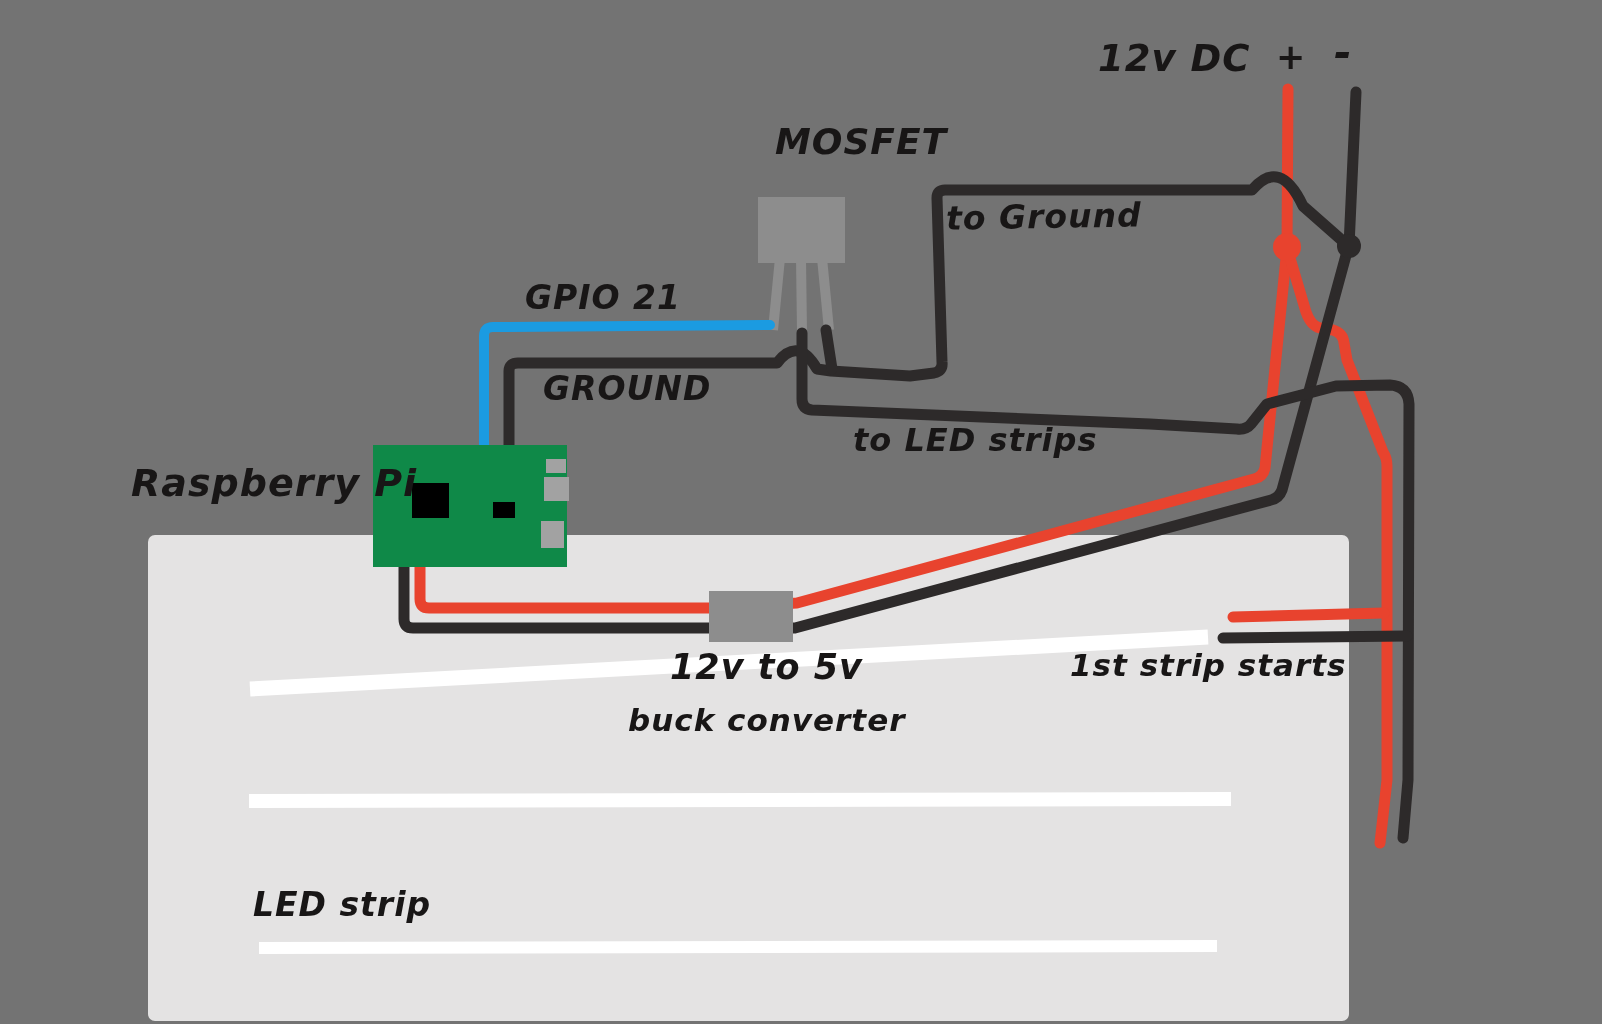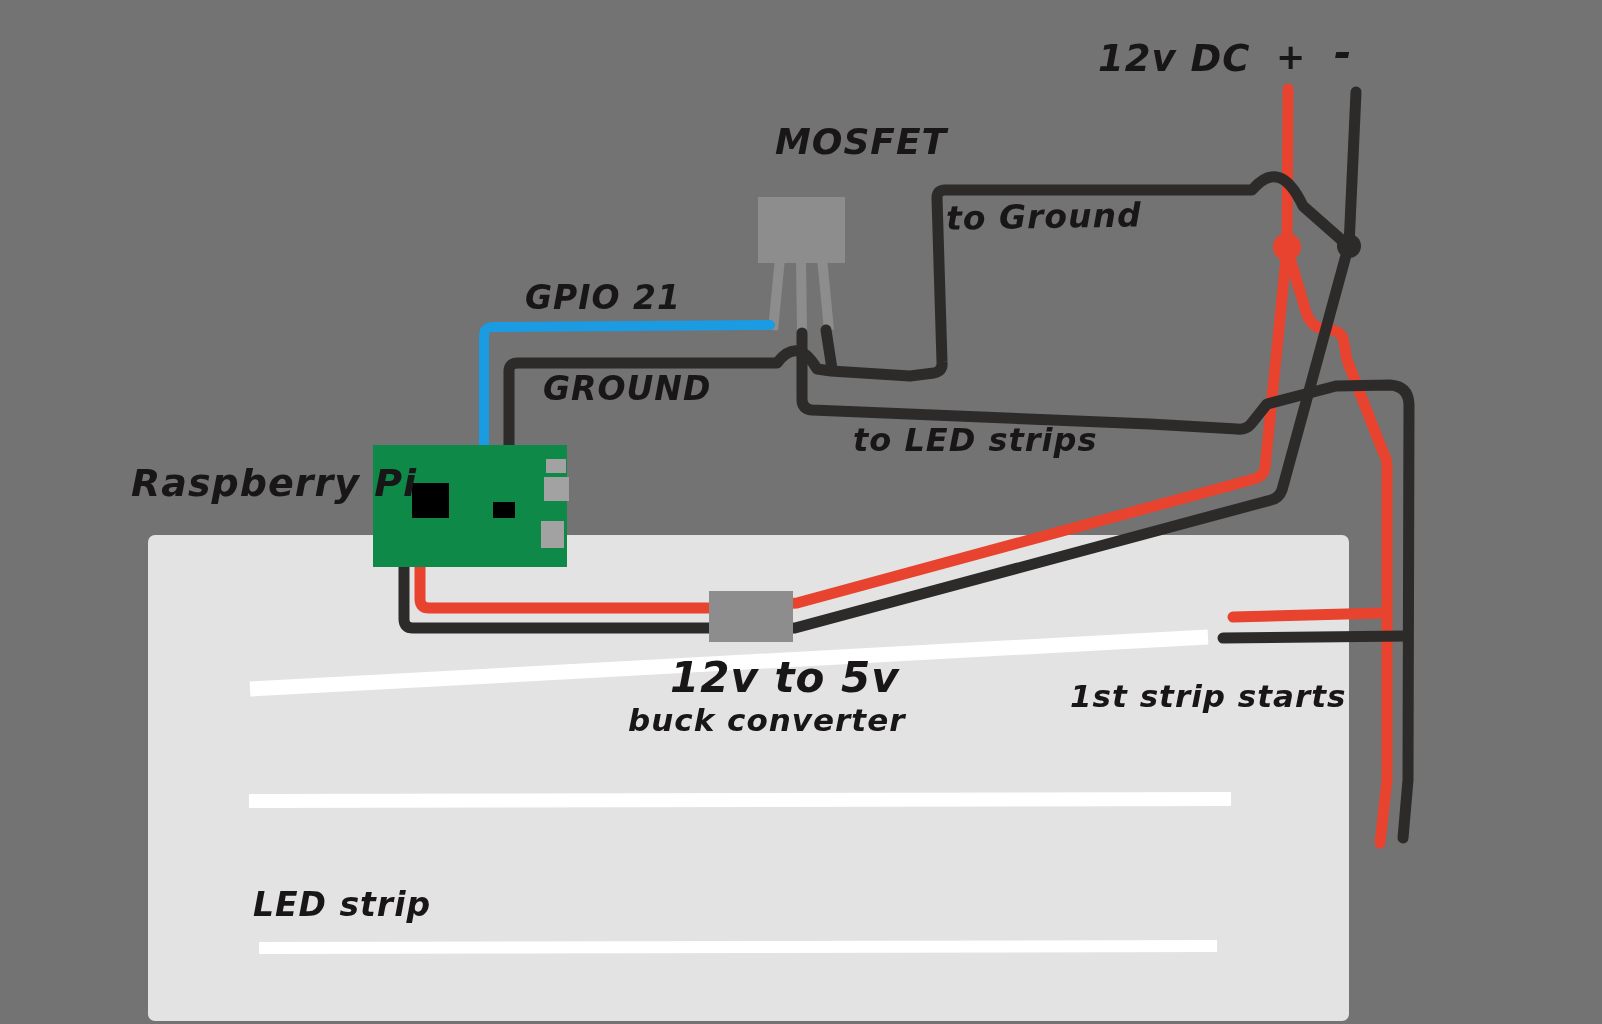--- a/index.html
+++ b/index.html
@@ -23,23 +23,23 @@
   }
   .lbl-power        {left:1098px; top:40px;  font-size:37px;}
   .lbl-plus         {left:1276px; top:40px;  font-size:35px;}
   .lbl-minus        {left:1334px; top:32px;  font-size:42px;}
   .lbl-mosfet       {left:728px;  top:124px; font-size:36px;margin-left:47px;}
   .lbl-to-ground    {left:946px;  top:200px; font-size:33px; transform:rotate(-1deg);}
   .lbl-gpio         {left:525px;  top:281px; font-size:33px;text-align:right;}
   .lbl-ground       {left:543px;  top:372px; font-size:33px;}
   .lbl-raspberry-pi {left:131px;  top:464px; font-size:38px;}
   .lbl-to-led-strips{left:853px;  top:424px; font-size:32px;}
-  .lbl-buck1        {left:670px;  top:650px; font-size:42px;margin-top:7px;}
+  .lbl-buck1        {left:670px;  top:650px; font-size:35px;}
   .lbl-buck2        {left:628px;  top:705px; font-size:31px;}
-  .lbl-first-strip  {left:1070px; top:681px; font-size:31px;font-style:italic;}
+  .lbl-first-strip  {left:1070px; top:650px; font-size:31px;font-style:italic;}
   .lbl-led-strips   {left:253px;  top:888px; font-size:33px;}
   .lbl-second-strip {left:1220px; top:850px; font-size:33px;}
 </style>
 </head>
 <body>
 
 <div id="canvas">
 
   <svg id="wiring-svg" width="1602" height="1024" viewBox="0 0 1602 1024">
 

